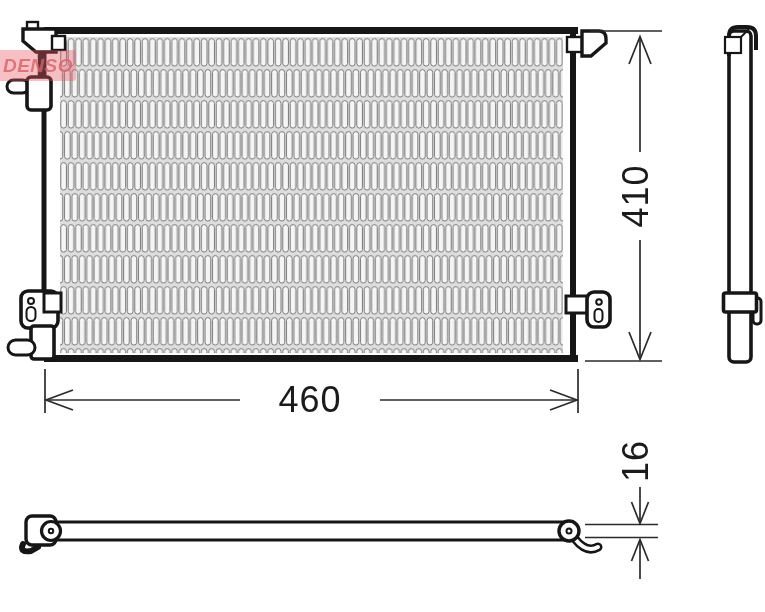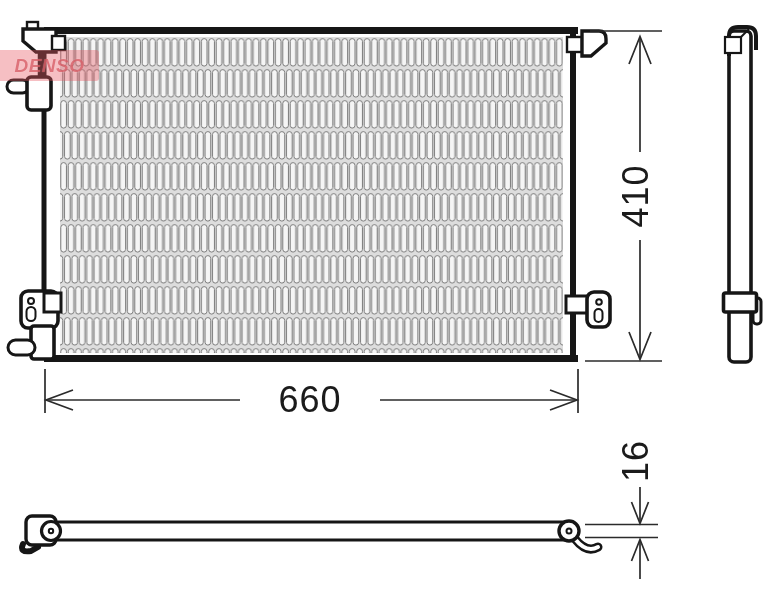--- a/index.html
+++ b/index.html
@@ -18,21 +18,21 @@
     text-align:center;
     width:120px;
     line-height:42px;
     letter-spacing:1px;
     user-select:none;
   }
   .rot { transform:rotate(-90deg); transform-origin:center center; }
   #watermark {
     position:absolute;
     left:0; top:50px;
-    width:99px; height:31px;
+    width:76px; height:31px;
     background:rgba(231,88,98,0.38);
     border-radius:0 3px 3px 0;
     display:flex; align-items:center; justify-content:center;
     font-style:italic;
     font-weight:bold;
     font-size:19px;
     letter-spacing:0.5px;
     color:rgba(205,50,62,0.62);
     text-shadow:0 0 1px rgba(255,255,255,0.5);
   }
@@ -156,21 +156,21 @@
         <line x1="585" y1="524.5" x2="658" y2="524.5"></line>
         <line x1="585" y1="537.5" x2="658" y2="537.5"></line>
         <line x1="640" y1="487" x2="640" y2="522"></line>
         <path d="M631.5,502 L640,523.5 L648.5,502"></path>
         <line x1="640" y1="540" x2="640" y2="579"></line>
         <path d="M631.5,561 L640,539.5 L648.5,561"></path>
       </g>
     </g>
   </svg>
 
-  <div class="dim-label" style="left:250px; top:379px;">660</div>
+  <div class="dim-label" style="left:250px; top:379px;">460</div>
 
   <div class="dim-label rot" style="left:576px; top:175px;">410</div>
 
   <div class="dim-label rot" style="left:576px; top:440px;">16</div>
 
   <div id="watermark">DENSO</div>
 
 </div>
 
 </body></html>

